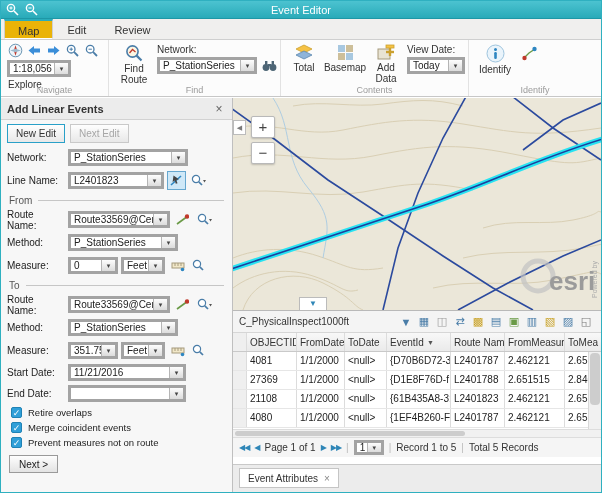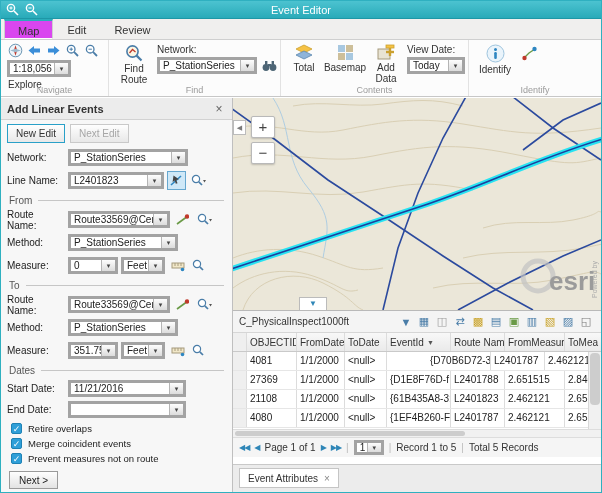--- a/index.html
+++ b/index.html
@@ -9,21 +9,21 @@
 
   
   .titlebar{position:relative;height:18px;background:linear-gradient(#4cc3d0,#29aab9);border-bottom:1px solid #1e97a6;display:flex;align-items:center;justify-content:center}
   .titlebar .tb-icons{position:absolute;left:4px;top:1px;display:flex;gap:5px;align-items:center}
   .tb-ic{width:14px;height:14px;display:flex;align-items:center;justify-content:center}
   .titlebar .title{color:#fff;font-size:11px}
 
   
   .tabstrip{height:21px;background:#f0efee;border-bottom:1px solid #cfcfcf;display:flex;align-items:flex-end;padding-left:3px}
   .tab{height:20px;padding:4px 13px 0;font-size:11px;color:#333;border:1px solid transparent}
-  .tab.active{background:#d946ef;border-color:#cfcfcf;border-bottom-color:#fff;border-top:2px solid #2aacba}
+  .tab.active{background:#eab308;border-color:#cfcfcf;border-bottom-color:#fff;border-top:2px solid #2aacba}
 
   
   .ribbon{position:relative;height:57px;background:#fcfcfc;border-bottom:1px solid #c7c7c7}
   .rgroup{position:absolute;top:0;height:56px;border-right:1px solid #e2e2e2}
   .glabel{position:absolute;bottom:1px;left:0;width:100%;text-align:center;font-size:9px;color:#9b9b9b}
   .rsmall{width:16px;height:15px;display:flex;align-items:center;justify-content:center}
   .rbtn-label{font-size:10px;color:#333;text-align:center;line-height:11px}
   .scale-dd{position:absolute;left:6px;top:20px;width:64px}
   .bigbtn{position:absolute;display:flex;flex-direction:column;align-items:center;gap:1px}
 
@@ -399,23 +399,20 @@
             </svg>
         </span>
         <span class="ibtn">
           <svg width="15" height="13">
               <circle cx="5" cy="5" r="3.6" fill="#fff" stroke="#4a7da8" stroke-width="1.2"></circle>
               <line x1="7.8" y1="7.8" x2="11" y2="11" stroke="#4a7da8" stroke-width="1.7"></line>
             </svg>
         </span>
       </div>
 
-      <div class="sep">
-          <span>Dates</span>
-        </div>
 
       <div class="prow" style="height:21px">
         <span class="plabel">Start Date:</span>
         <div class="dd" style="width:118px">
           <span class="ddv">11/21/2016</span>
             <span class="dda">▾</span>
         </div>
       </div>
       <div class="prow" style="height:21px">
         <span class="plabel">End Date:</span>
@@ -508,21 +505,21 @@
             <div class="tcell th" style="width: 54px;">Route Name</div>
             <div class="tcell th" style="width: 60px;">FromMeasure</div>
             <div class="tcell th" style="width: 60px;">ToMea</div>
           </div>
         <div class="tbody">
             <div class="trow">
               <div class="tcell handle"></div>
               <div class="tcell" style="width: 50px;">4081</div>
               <div class="tcell" style="width: 48px;">1/1/2000</div>
               <div class="tcell" style="width: 42px;">&lt;null&gt;</div>
-              <div class="tcell" style="width: 64px; margin-left: 40px;">{D70B6D72-3</div>
+              <div class="tcell" style="width: 64px;">{D70B6D72-3</div>
               <div class="tcell" style="width: 54px;">L2401787</div>
               <div class="tcell" style="width: 60px;">2.462121</div>
               <div class="tcell" style="width: 60px;">2.6515</div>
             </div>
             <div class="trow">
               <div class="tcell handle"></div>
               <div class="tcell" style="width: 50px;">27369</div>
               <div class="tcell" style="width: 48px;">1/1/2000</div>
               <div class="tcell" style="width: 42px;">&lt;null&gt;</div>
               <div class="tcell" style="width: 64px;">{D1E8F76D-f</div>

